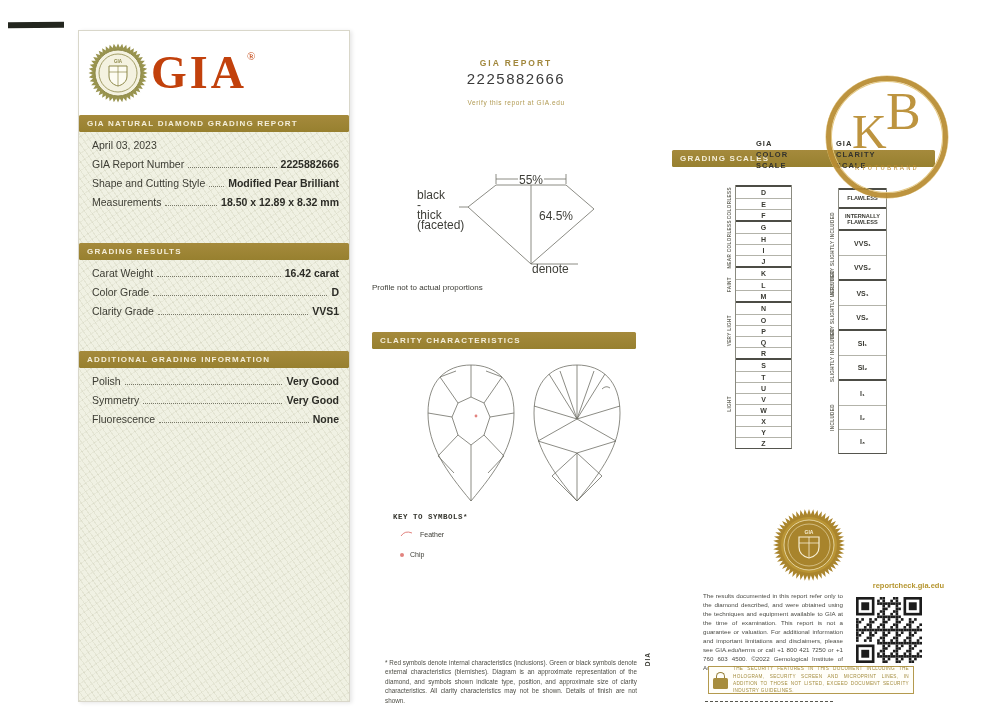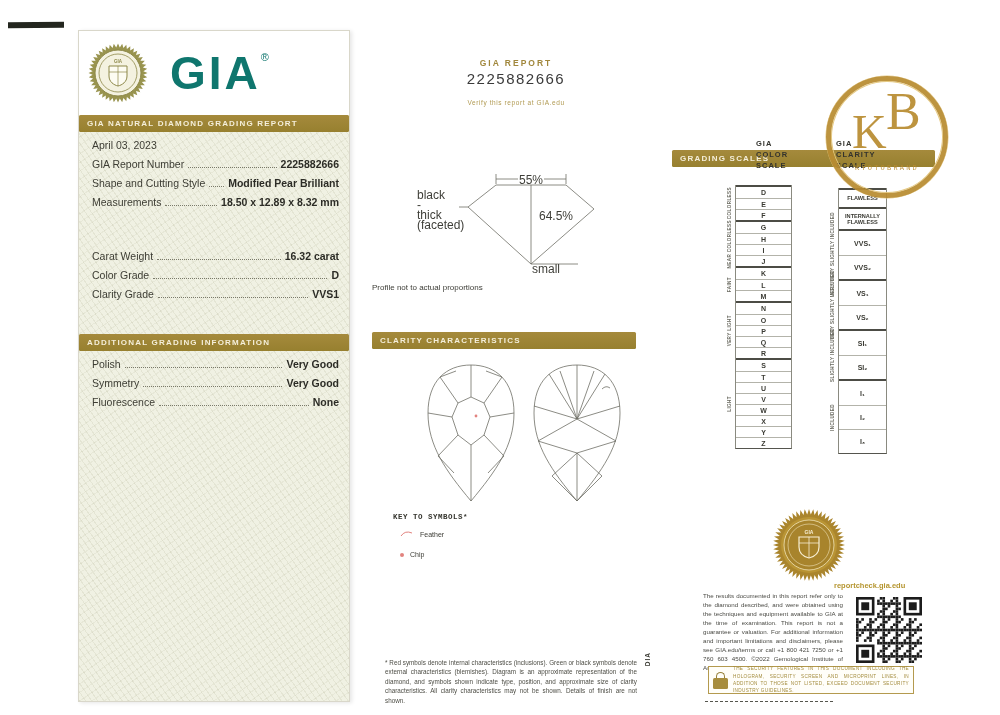--- a/index.html
+++ b/index.html
@@ -7,21 +7,21 @@
   .sheet { position:relative; width:1000px; height:715px; background:#fff; }
 
   .corner-mark { position:absolute; left:8px; top:22px; width:56px; height:6px; background:#23261f; transform:rotate(-.6deg); }
 
   
   .gold-bar { height:17px; background:linear-gradient(#a58a3c,#97802f); color:#f4eed9; font-size:8px; font-weight:bold; letter-spacing:1.2px; line-height:17px; padding-left:8px; border-radius:1.5px; text-transform:uppercase; }
 
   
   .panel-left { position:absolute; left:78px; top:30px; width:272px; height:672px; background:#fdfdf9; border:1px solid #d9d7ca; box-shadow:2px 1px 4px rgba(0,0,0,.10); display:flex; flex-direction:column; }
   .logo-row { height:84px; display:flex; align-items:center; padding-left:8px; background:#fff; }
-  .logo-text { font-family:Liberation Sans, sans-serif; font-size:46px; font-weight:600; letter-spacing:3px; color:#0f766e; margin-left:21px; line-height:1; }
+  .logo-text { font-family:Liberation Serif, serif; font-size:46px; font-weight:600; letter-spacing:3px; color:#c2410c; margin-left:2px; line-height:1; }
   .logo-text sup { font-size:11px; font-weight:400; vertical-align:28px; letter-spacing:0; }
   .panel-body { flex:1; display:flex; flex-direction:column; background-color:#f0f1e3;
     background-image:repeating-linear-gradient(55deg, rgba(140,140,100,.12) 0 1px, transparent 1px 5px),
                      repeating-linear-gradient(-35deg, rgba(140,140,100,.09) 0 1px, transparent 1px 7px); }
   .rows { padding:7px 10px 0 13px; }
   .rows.s1 { height:111px; } .rows.s2 { height:91px; } .rows.s3 { flex:1; }
   .row { display:flex; align-items:baseline; height:19px; font-size:10.5px; color:#3d3d34; }
   .row .lbl { white-space:nowrap; }
   .row .leader { flex:1; border-bottom:1.5px dotted #7a7a6a; margin:0 4px 3px 4px; min-width:14px; }
   .row .val { white-space:nowrap; font-weight:bold; color:#2c2c26; }
@@ -58,21 +58,21 @@
   .color-table { left:63px; top:155px; width:57px; }
   .clarity-table { left:166px; top:158px; width:49px; }
   .scale-group { position:relative; border-top:2px solid #4c4c45; }
   .scale-cell { display:flex; align-items:center; justify-content:center; font-weight:bold; color:#3a3a33; border-top:1px solid #b3b3aa; font-size:7px; text-align:center; }
   .scale-cell:first-of-type, .scale-group > .scale-cell:nth-child(1), .scale-group .scale-cell.first { border-top:none; }
   .scale-cell.small-text { font-size:5.6px; line-height:6.5px; padding:0 2px; }
   .vlabel-wrap { position:absolute; left:-13px; top:0; height:100%; width:12px; display:flex; align-items:center; justify-content:center; }
   .vlabel { writing-mode:vertical-rl; transform:rotate(180deg); font-size:4.6px; font-weight:bold; letter-spacing:.4px; color:#6a6a60; white-space:nowrap; }
 
   .seal-svg { position:absolute; left:97px; top:475px; }
-  .verify-url { position:absolute; left:162px; top:551px; width:110px; text-align:left; font-size:7.5px; font-weight:bold; color:#b5952f; }
+  .verify-url { position:absolute; left:162px; top:551px; width:110px; text-align:right; font-size:7.5px; font-weight:bold; color:#b5952f; }
   .qr-svg { position:absolute; left:184px; top:567px; background:#fff; }
   .legal { position:absolute; left:31px; top:562px; width:140px; font-size:6.2px; line-height:1.45; color:#4a4a44; text-align:justify; }
   .security-box { position:absolute; left:36px; top:636px; width:206px; height:28px; border:1px solid #b49a4e; display:flex; align-items:center; gap:5px; padding:2px 4px; background:#fffef9; }
   .lock-icon { width:15px; height:17px; position:relative; flex:0 0 15px; }
   .lock-icon .shackle { position:absolute; left:3px; top:0; width:9px; height:9px; border:1.6px solid #97803a; border-bottom:none; border-radius:5px 5px 0 0; }
   .lock-icon .body { position:absolute; left:0; top:6px; width:15px; height:11px; background:#a78d3e; border-radius:1.5px; }
   .security-text { font-size:4.7px; line-height:1.55; color:#a48d3f; letter-spacing:.3px; text-align:justify; }
   .micro-line { position:absolute; left:33px; top:671px; width:128px; border-top:1.3px dashed #55554e; }
 
   
@@ -118,25 +118,26 @@
           <span class="lbl">Shape and Cutting Style</span>
             <span class="leader"></span>
             <span class="val">Modified Pear Brilliant</span>
         </div>
         <div class="row">
           <span class="lbl">Measurements</span>
             <span class="leader"></span>
             <span class="val">18.50 x 12.89 x 8.32 mm</span>
         </div>
       </div>
+      <div class="gold-bar">GRADING RESULTS</div>
       <div class="rows s2">
         <div class="row">
           <span class="lbl">Carat Weight</span>
             <span class="leader"></span>
-            <span class="val">16.32 carat</span>
+            <span class="val">16.42 carat</span>
         </div>
         <div class="row">
           <span class="lbl">Color Grade</span>
             <span class="leader"></span>
             <span class="val">D</span>
         </div>
         <div class="row">
           <span class="lbl">Clarity Grade</span>
             <span class="leader"></span>
             <span class="val">VVS1</span>
@@ -185,21 +186,21 @@
       <line x1="87" y1="69" x2="96" y2="69"></line>
     </svg>
     <div class="prop-label lab-55">55%</div>
     <div class="prop-label lab-645">64.5%</div>
     <div class="prop-label lab-girdle">
       <div>black</div>
       <div>-</div>
       <div>thick</div>
       <div>(faceted)</div>
     </div>
-    <div class="prop-label lab-small">small</div>
+    <div class="prop-label lab-small">denote</div>
     <div class="prop-caption">Profile not to actual proportions</div>
 
     <div class="gold-bar mid-bar-2">CLARITY CHARACTERISTICS</div>
 
     <svg class="pears-svg" width="248" height="155" viewBox="0 0 248 155">
       <g transform="translate(34,6)">
         <path class="thin" d="M45,140 C20,110 2,85 2,52 C2,20 20,4 45,4 C70,4 88,20 88,52 C88,85 70,110 45,140 Z"></path>
         <polygon class="thin" points="32,42 45,36 58,42 64,56 58,74 45,84 32,74 26,56"></polygon>
         <line x1="45" y1="36" x2="45" y2="4"></line>
           <line x1="32" y1="42" x2="14" y2="16"></line>

